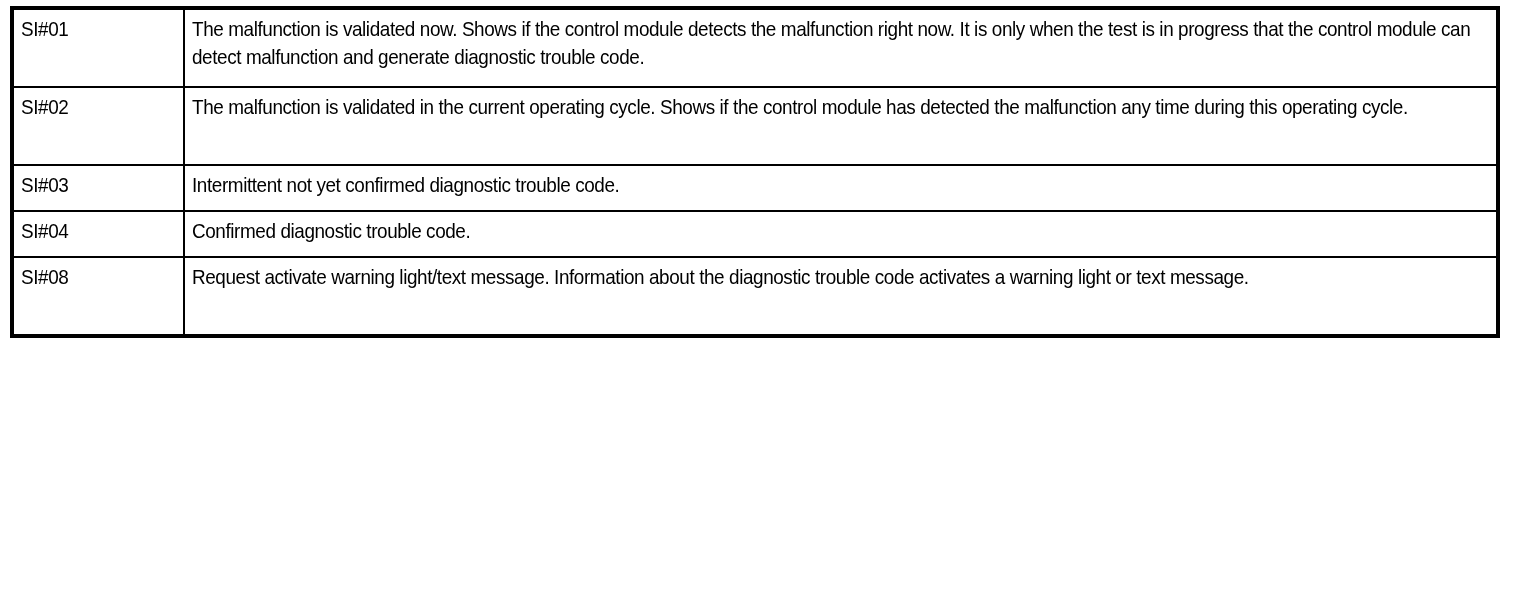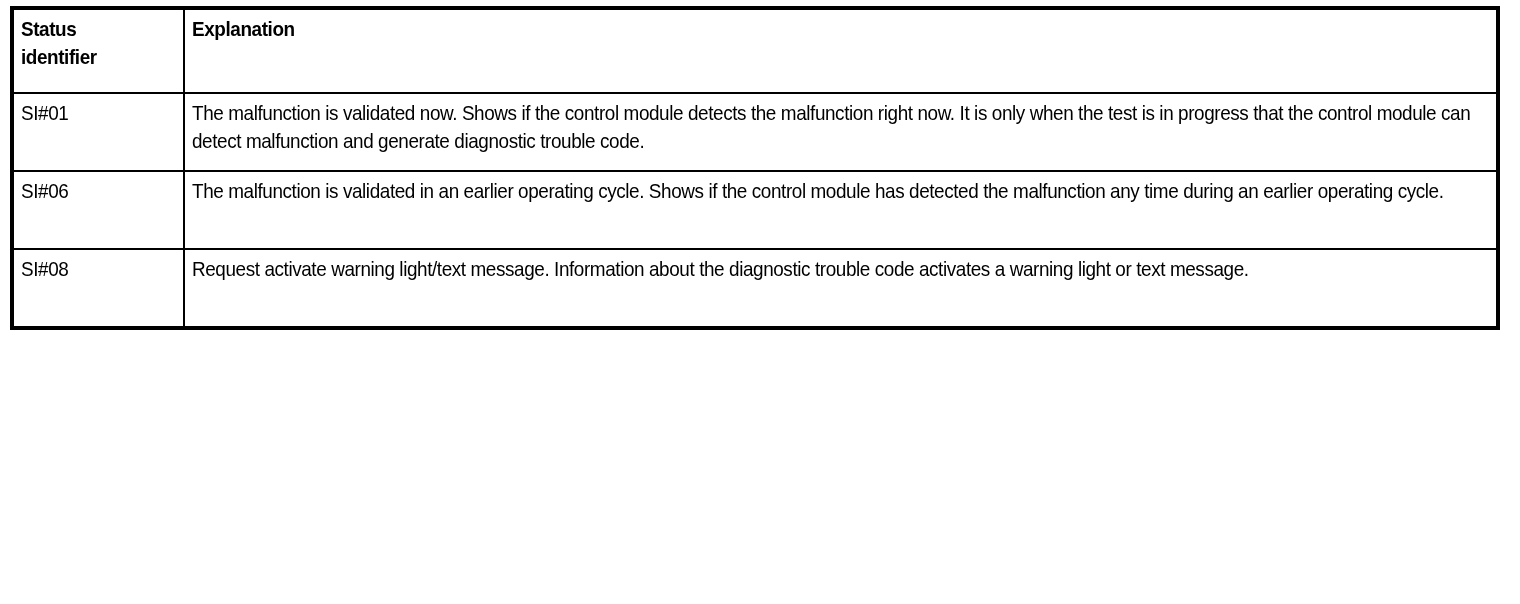--- a/index.html
+++ b/index.html
@@ -74,51 +74,58 @@
 
   .row-tall td { height: 62px; }
   .row-short td { height: 30px; }
 </style>
 </head>
 <body>
 
 <div class="page">
   <table class="status-table">
     <tbody>
-      <tr class="header-row">
-        <td class="col-id">
-          <span class="cell-text">Status
-identifier</span>
-        </td>
-        <td>
-          <span class="cell-text">Explanation</span>
-        </td>
-      </tr>
 
       <tr class="row-tall">
         <td class="col-id">
           <span class="cell-text">SI#01</span>
         </td>
         <td>
           <span class="cell-text">The malfunction is validated now. Shows if the control module detects the malfunction right now. It is only when the test is in progress that the control module can detect malfunction and generate diagnostic trouble code.</span>
         </td>
       </tr>
 
+      <tr class="row-tall">
+        <td class="col-id">
+          <span class="cell-text">SI#02</span>
+        </td>
+        <td>
+          <span class="cell-text">The malfunction is validated in the current operating cycle. Shows if the control module has detected the malfunction any time during this operating cycle.</span>
+        </td>
+      </tr>
+
+      <tr class="row-short">
+        <td class="col-id">
+          <span class="cell-text">SI#03</span>
+        </td>
+        <td>
+          <span class="cell-text">Intermittent not yet confirmed diagnostic trouble code.</span>
+        </td>
+      </tr>
+
+      <tr class="row-short">
+        <td class="col-id">
+          <span class="cell-text">SI#04</span>
+        </td>
+        <td>
+          <span class="cell-text">Confirmed diagnostic trouble code.</span>
+        </td>
+      </tr>
 
 
-
-
-      <tr class="row-tall">
-        <td class="col-id">
-          <span class="cell-text">SI#06</span>
-        </td>
-        <td>
-          <span class="cell-text">The malfunction is validated in an earlier operating cycle. Shows if the control module has detected the malfunction any time during an earlier operating cycle.</span>
-        </td>
-      </tr>
 
 
       <tr class="row-tall">
         <td class="col-id">
           <span class="cell-text">SI#08</span>
         </td>
         <td>
           <span class="cell-text">Request activate warning light/text message. Information about the diagnostic trouble code activates a warning light or text message.</span>
         </td>
       </tr>

